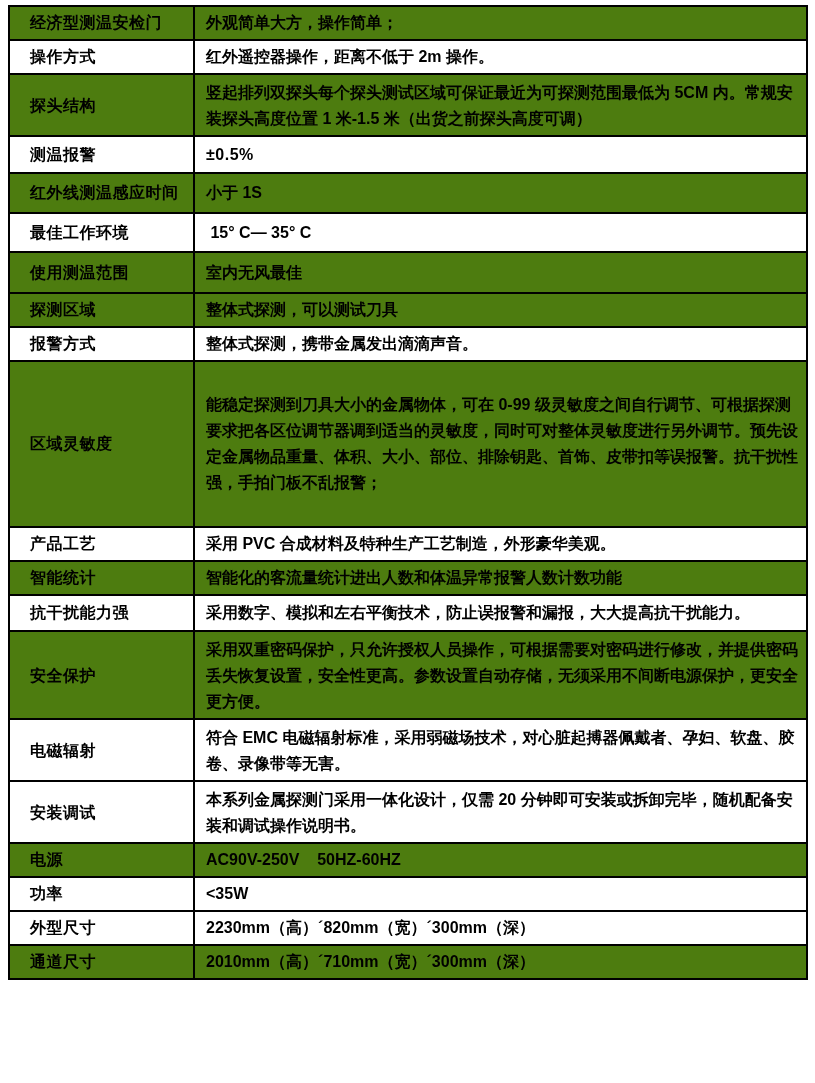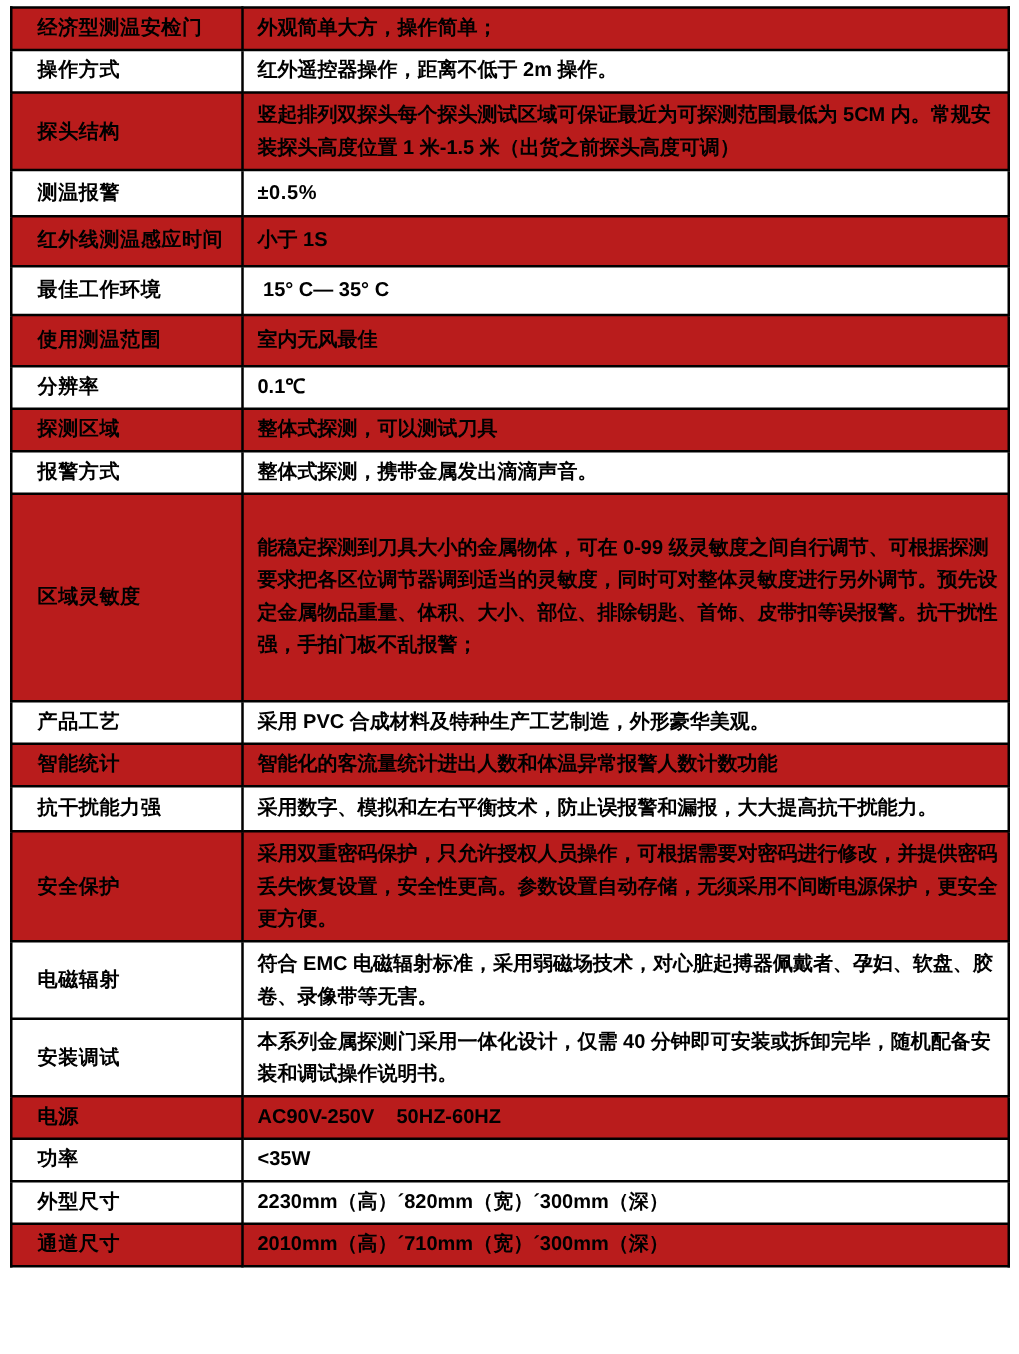--- a/index.html
+++ b/index.html
@@ -35,21 +35,21 @@
   }
   td.label-cell {
     width: 185px;
     padding: 3px 4px 3px 20px;
     letter-spacing: 0.5px;
   }
   td.value-cell {
     padding: 3px 8px 3px 11px;
   }
   tr.shaded td {
-    background: #b91c1c;
+    background: #4d7c0f;
   }
   td.v-top {
     vertical-align: top;
     padding-top: 5px;
   }
   td.tall-lines {
     line-height: 41px;
   }
   td.accuracy-value {
     font-size: 19px;
@@ -83,24 +83,20 @@
           <td class="value-cell">小于 1S</td>
         </tr>
         <tr style="height: 39px; margin-left: 28px;">
           <td class="label-cell">最佳工作环境</td>
           <td class="value-cell"> 15° C— 35° C</td>
         </tr>
         <tr class="shaded" style="height: 41px;">
           <td class="label-cell">使用测温范围</td>
           <td class="value-cell">室内无风最佳</td>
         </tr>
-        <tr style="height: 34px;">
-          <td class="label-cell">分辨率</td>
-          <td class="value-cell">0.1℃</td>
-        </tr>
         <tr class="shaded" style="height: 28px;">
           <td class="label-cell">探测区域</td>
           <td class="value-cell">整体式探测，可以测试刀具</td>
         </tr>
         <tr style="height: 28px;">
           <td class="label-cell">报警方式</td>
           <td class="value-cell">整体式探测，携带金属发出滴滴声音。</td>
         </tr>
         <tr class="shaded" style="height: 166px;">
           <td class="label-cell">区域灵敏度</td>
@@ -121,21 +117,21 @@
         <tr class="shaded" style="height: 80px;">
           <td class="label-cell v-top">安全保护</td>
           <td class="value-cell v-top">采用双重密码保护，只允许授权人员操作，可根据需要对密码进行修改，并提供密码丢失恢复设置，安全性更高。参数设置自动存储，无须采用不间断电源保护，更安全更方便。</td>
         </tr>
         <tr style="height: 58px;">
           <td class="label-cell v-top">电磁辐射</td>
           <td class="value-cell v-top">符合 EMC 电磁辐射标准，采用弱磁场技术，对心脏起搏器佩戴者、孕妇、软盘、胶卷、录像带等无害。</td>
         </tr>
         <tr style="height: 58px;">
           <td class="label-cell v-top">安装调试</td>
-          <td class="value-cell v-top">本系列金属探测门采用一体化设计，仅需 40 分钟即可安装或拆卸完毕，随机配备安装和调试操作说明书。</td>
+          <td class="value-cell v-top">本系列金属探测门采用一体化设计，仅需 20 分钟即可安装或拆卸完毕，随机配备安装和调试操作说明书。</td>
         </tr>
         <tr class="shaded" style="height: 29px;">
           <td class="label-cell">电源</td>
           <td class="value-cell">AC90V-250V    50HZ-60HZ</td>
         </tr>
         <tr style="height: 30px;">
           <td class="label-cell">功率</td>
           <td class="value-cell">&lt;35W</td>
         </tr>
         <tr style="height: 29px;">

